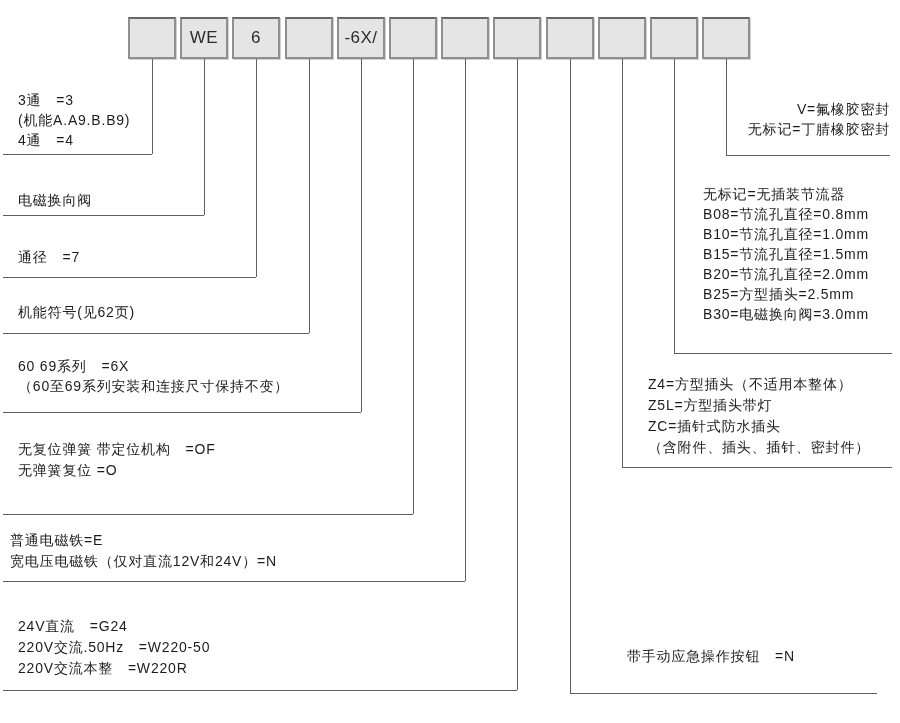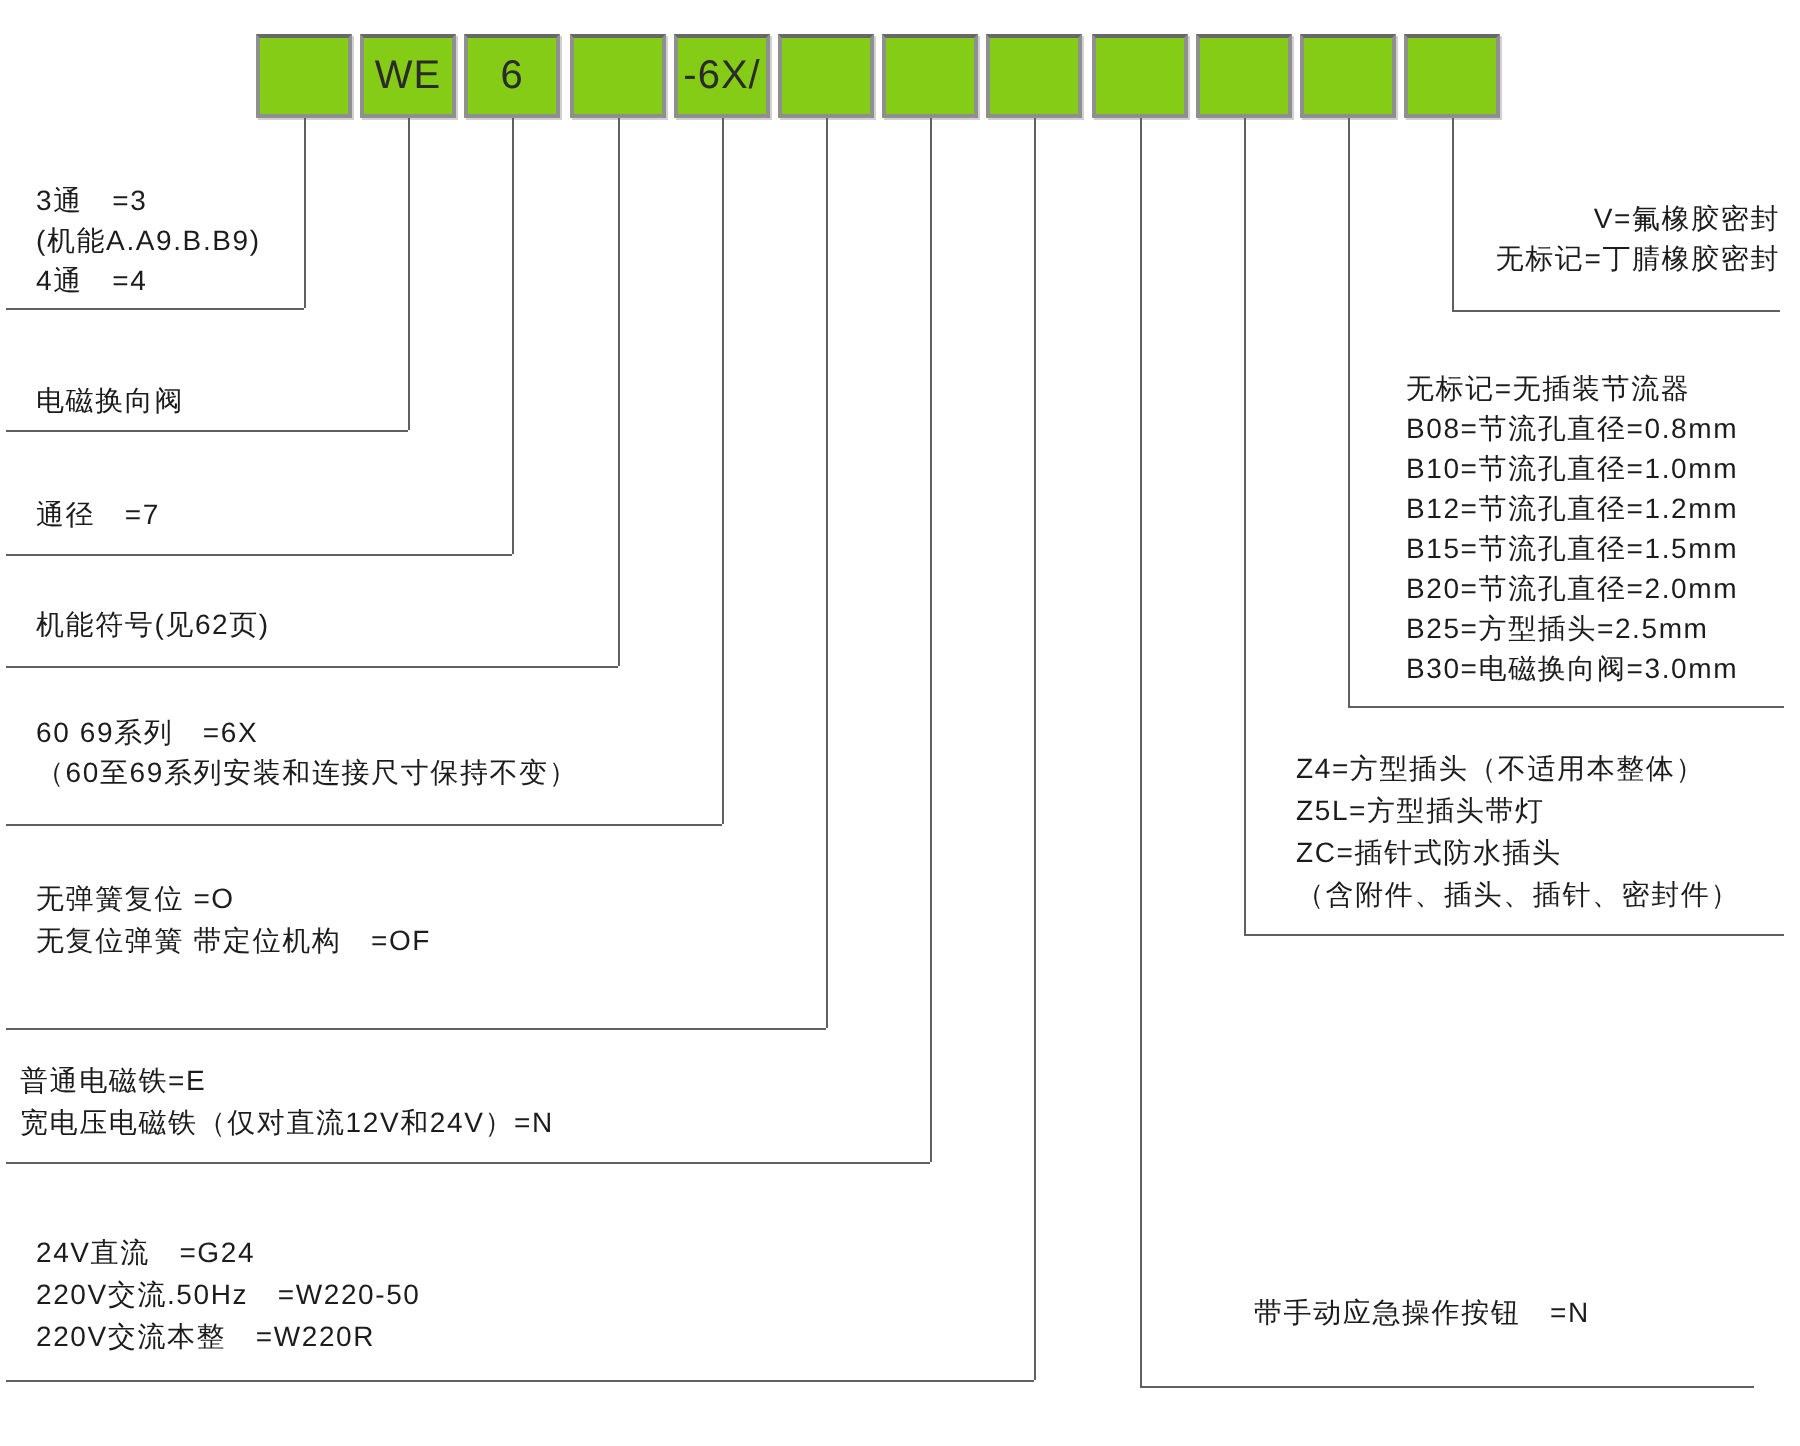--- a/index.html
+++ b/index.html
@@ -5,25 +5,25 @@
   html,body{margin:0;padding:0;background:#ffffff;}
   body{
     width:900px;height:723px;position:relative;overflow:hidden;
     font-family:"Liberation Sans","DejaVu Sans",sans-serif;
     color:#1c1c1c;
   }
   .diagram{position:absolute;inset:0;}
   
   .code-box{
     position:absolute;top:17px;width:44px;height:38px;
-    background:#84cc16;
+    background:#e5e5e5;
     border:2px solid #8f8f8f;border-top-color:#676767;
     box-shadow:1px 1px 0 rgba(0,0,0,0.18);
     display:flex;align-items:center;justify-content:center;
-    font-size:20px;color:#2b2b2b;letter-spacing:0.5px;
+    font-size:17px;color:#2b2b2b;letter-spacing:0.5px;
   }
   
   .vline{position:absolute;width:1px;background:#606060;}
   .hline{position:absolute;height:1px;background:#606060;}
   
   .ann{
     position:absolute;font-size:14px;line-height:20px;
     letter-spacing:0.8px;white-space:nowrap;color:#1c1c1c;
   }
   .ann.lh21{line-height:21px;}
@@ -90,22 +90,22 @@
   <div class="ann" style="left:18px;top:302px">
     <div>机能符号(见62页)</div>
   </div>
 
   <div class="ann" style="left:18px;top:356px">
     <div>60 69系列　=6X</div>
     <div>（60至69系列安装和连接尺寸保持不变）</div>
   </div>
 
   <div class="ann lh21" style="left:18px;top:439px">
+    <div>无复位弹簧 带定位机构　=OF</div>
     <div>无弹簧复位 =O</div>
-    <div>无复位弹簧 带定位机构　=OF</div>
   </div>
 
   <div class="ann lh21" style="left:10px;top:530px">
     <div>普通电磁铁=E</div>
     <div>宽电压电磁铁（仅对直流12V和24V）=N</div>
   </div>
 
   <div class="ann lh21" style="left:18px;top:616px">
     <div>24V直流　=G24</div>
     <div>220V交流.50Hz　=W220-50</div>
@@ -114,21 +114,20 @@
 
   <div class="ann alignr" style="left:600px;top:99px;width:290px">
     <div>V=氟橡胶密封</div>
     <div>无标记=丁腈橡胶密封</div>
   </div>
 
   <div class="ann" style="left:703px;top:184px">
     <div>无标记=无插装节流器</div>
     <div>B08=节流孔直径=0.8mm</div>
     <div>B10=节流孔直径=1.0mm</div>
-    <div>B12=节流孔直径=1.2mm</div>
     <div>B15=节流孔直径=1.5mm</div>
     <div>B20=节流孔直径=2.0mm</div>
     <div>B25=方型插头=2.5mm</div>
     <div>B30=电磁换向阀=3.0mm</div>
   </div>
 
   <div class="ann lh21" style="left:648px;top:374px">
     <div>Z4=方型插头（不适用本整体）</div>
     <div>Z5L=方型插头带灯</div>
     <div>ZC=插针式防水插头</div>

